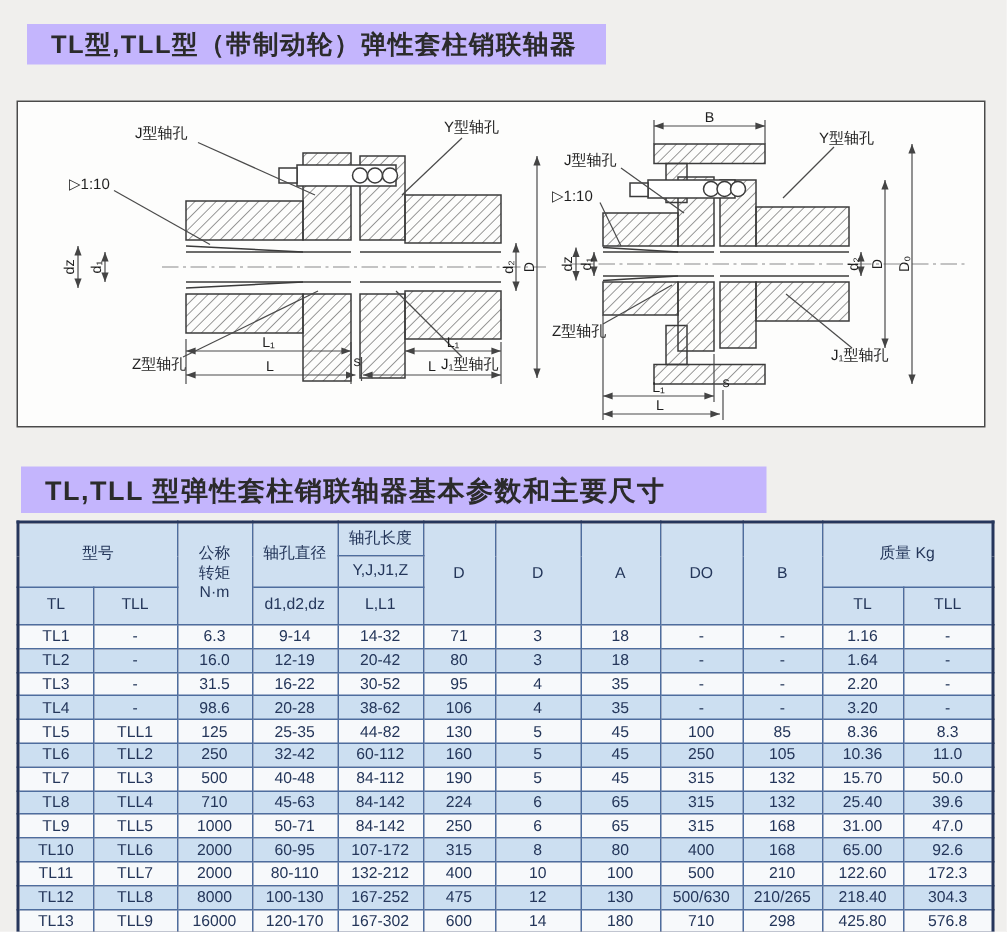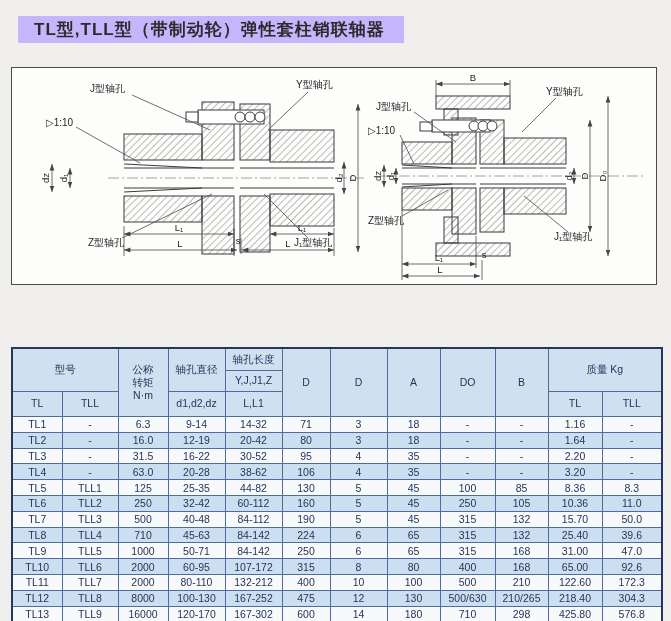--- a/index.html
+++ b/index.html
@@ -200,20 +200,23 @@
         <line class="dim" x1="470" y1="192" x2="470" y2="212"></line>
         <line class="dim" x1="390" y1="196" x2="464" y2="196" marker-start="url(#arS)" marker-end="url(#ar)"></line>
         <text class="dimtxt" x="427" y="193">L₁</text>
         <line class="dim" x1="390" y1="208" x2="468" y2="208" marker-start="url(#arS)" marker-end="url(#ar)"></line>
         <text class="dimtxt" x="428" y="205">L</text>
         <text class="dimtxt" x="472" y="190">s</text>
       </g>
     </svg>
   </div>
 
+  <div id="title2" class="titlebar">
+    <span>TL,TLL 型弹性套柱销联轴器基本参数和主要尺寸</span>
+  </div>
 
   <table id="spec-table">
     <colgroup>
       <col style="width:50px">
         <col style="width:56px">
         <col style="width:50px">
       <col style="width:57px">
         <col style="width:57px">
         <col style="width:48px">
       <col style="width:57px">
@@ -289,21 +292,21 @@
           <td>4</td>
           <td>35</td>
           <td>-</td>
           <td>-</td>
           <td>2.20</td>
           <td>-</td>
         </tr>
         <tr>
           <td>TL4</td>
           <td>-</td>
-          <td>63.0</td>
+          <td>98.6</td>
           <td>20-28</td>
           <td>38-62</td>
           <td>106</td>
           <td>4</td>
           <td>35</td>
           <td>-</td>
           <td>-</td>
           <td>3.20</td>
           <td>-</td>
         </tr>

